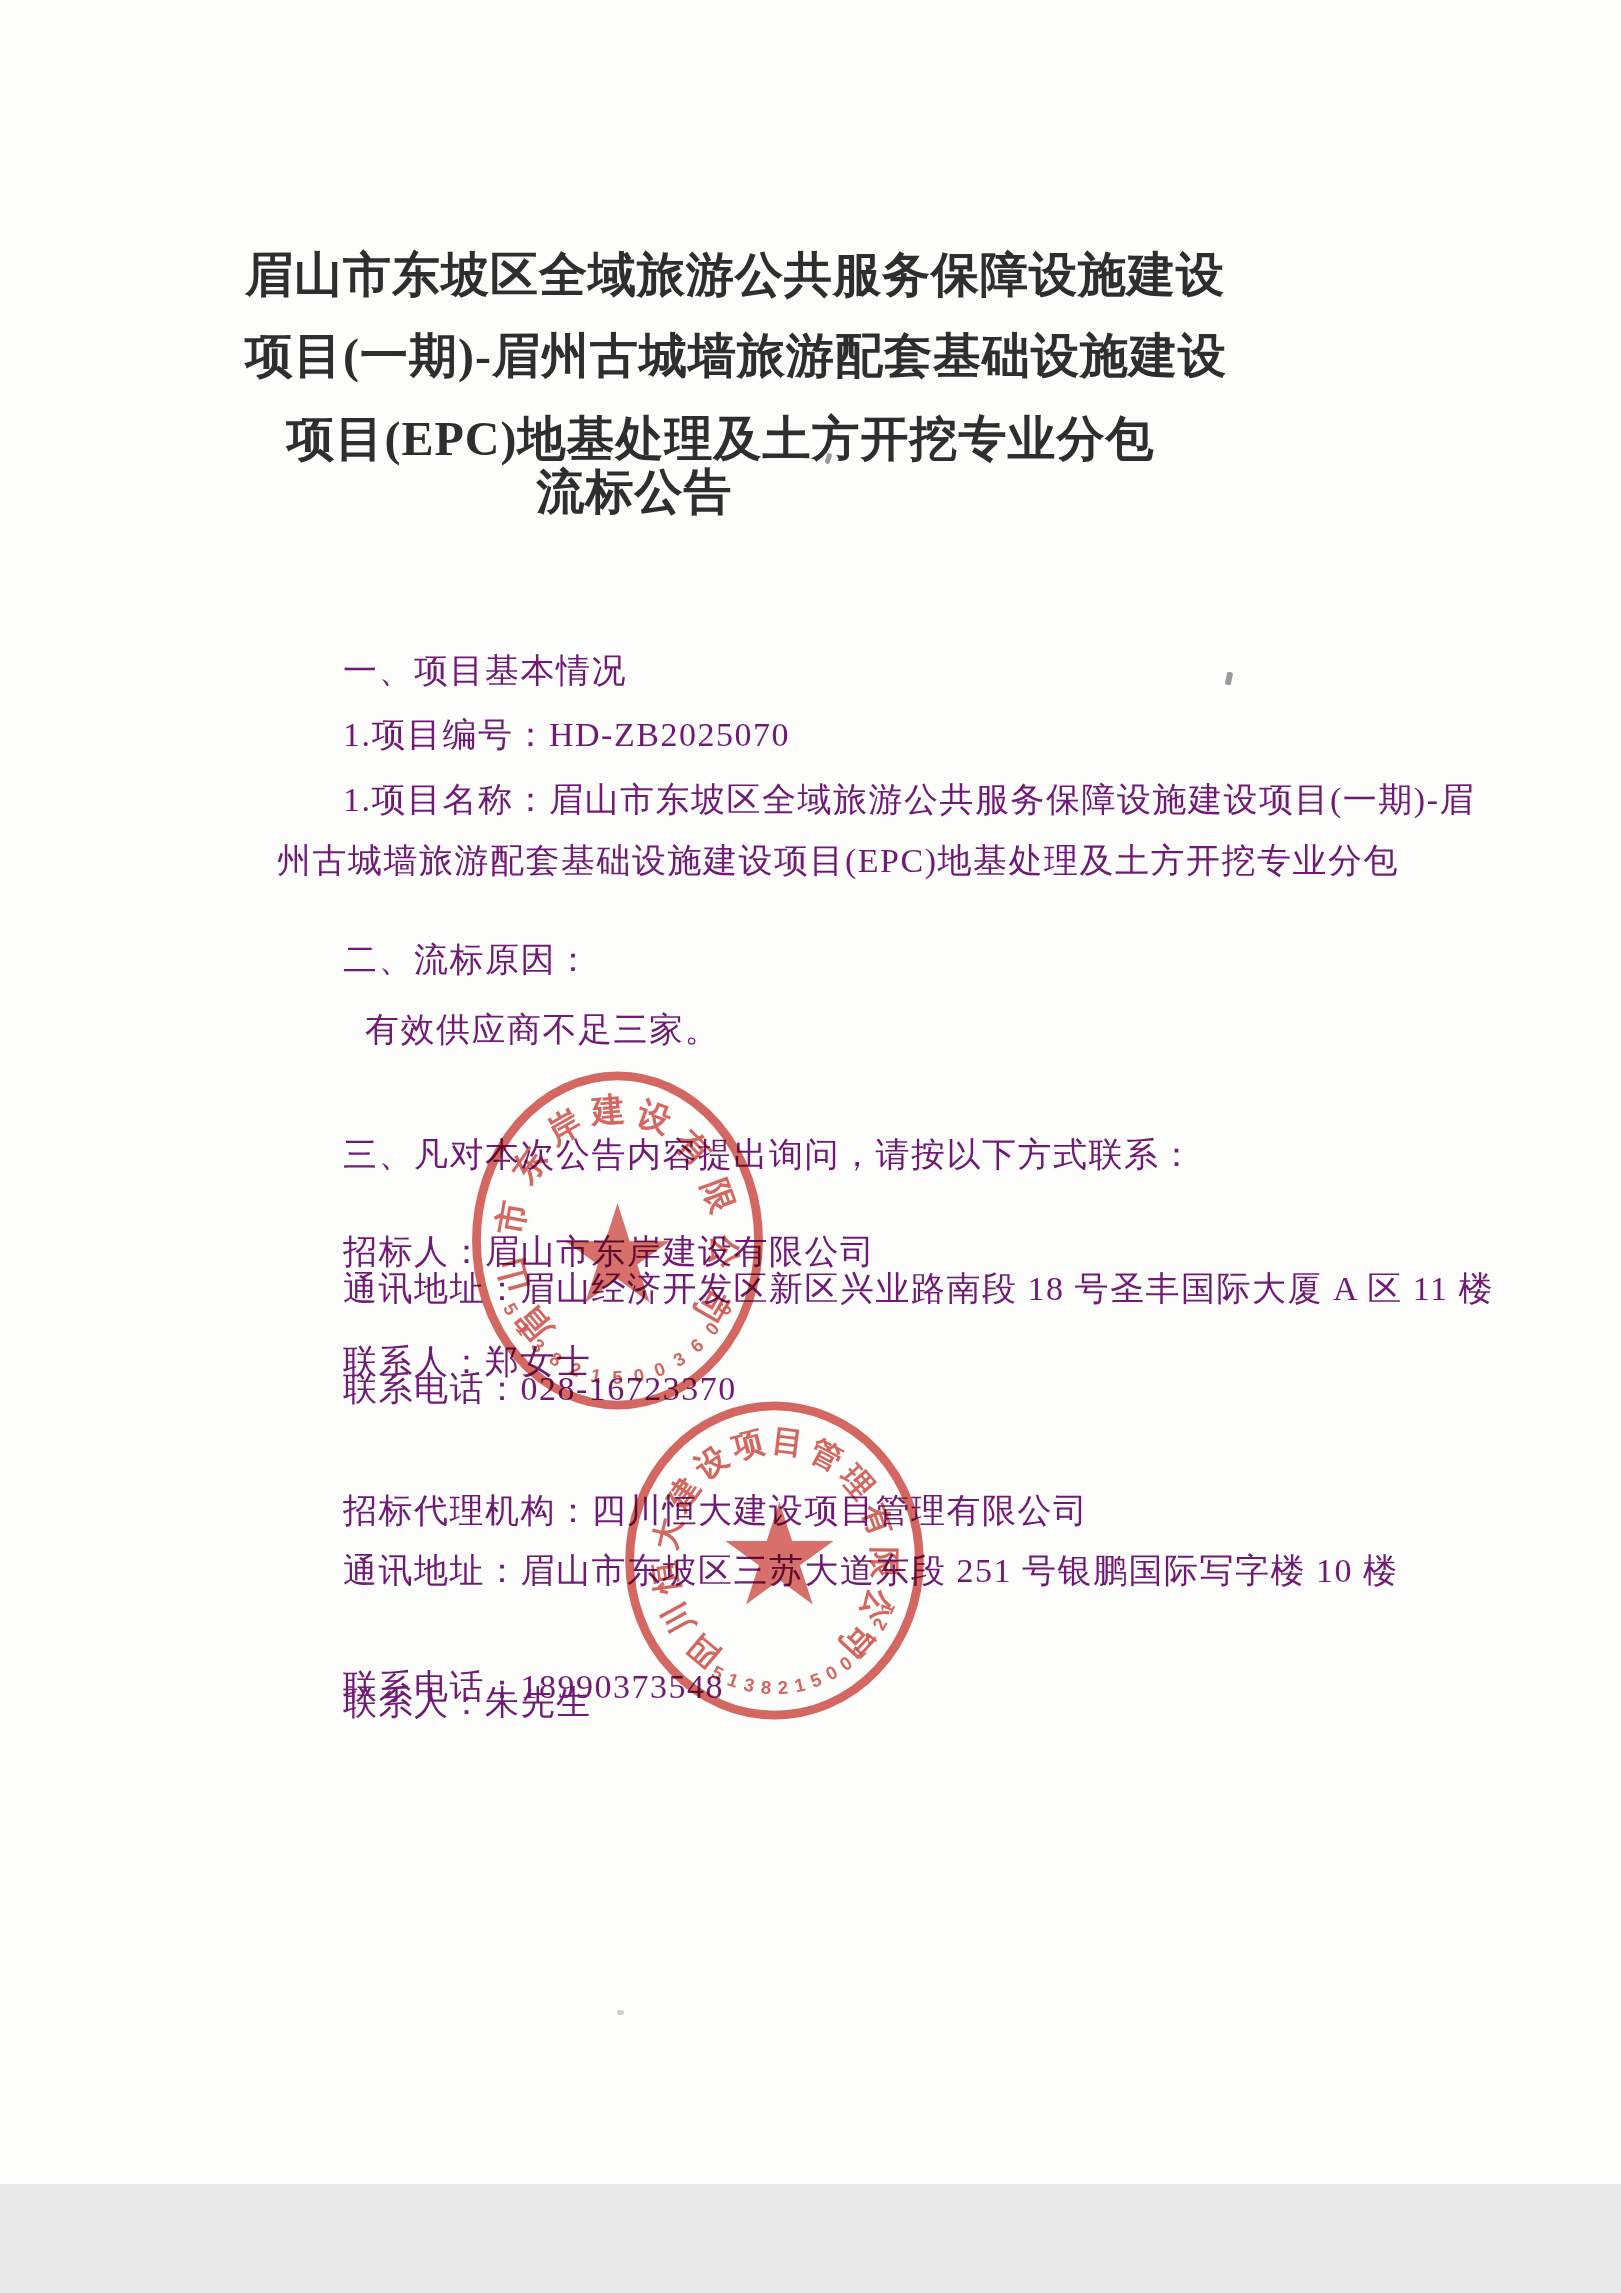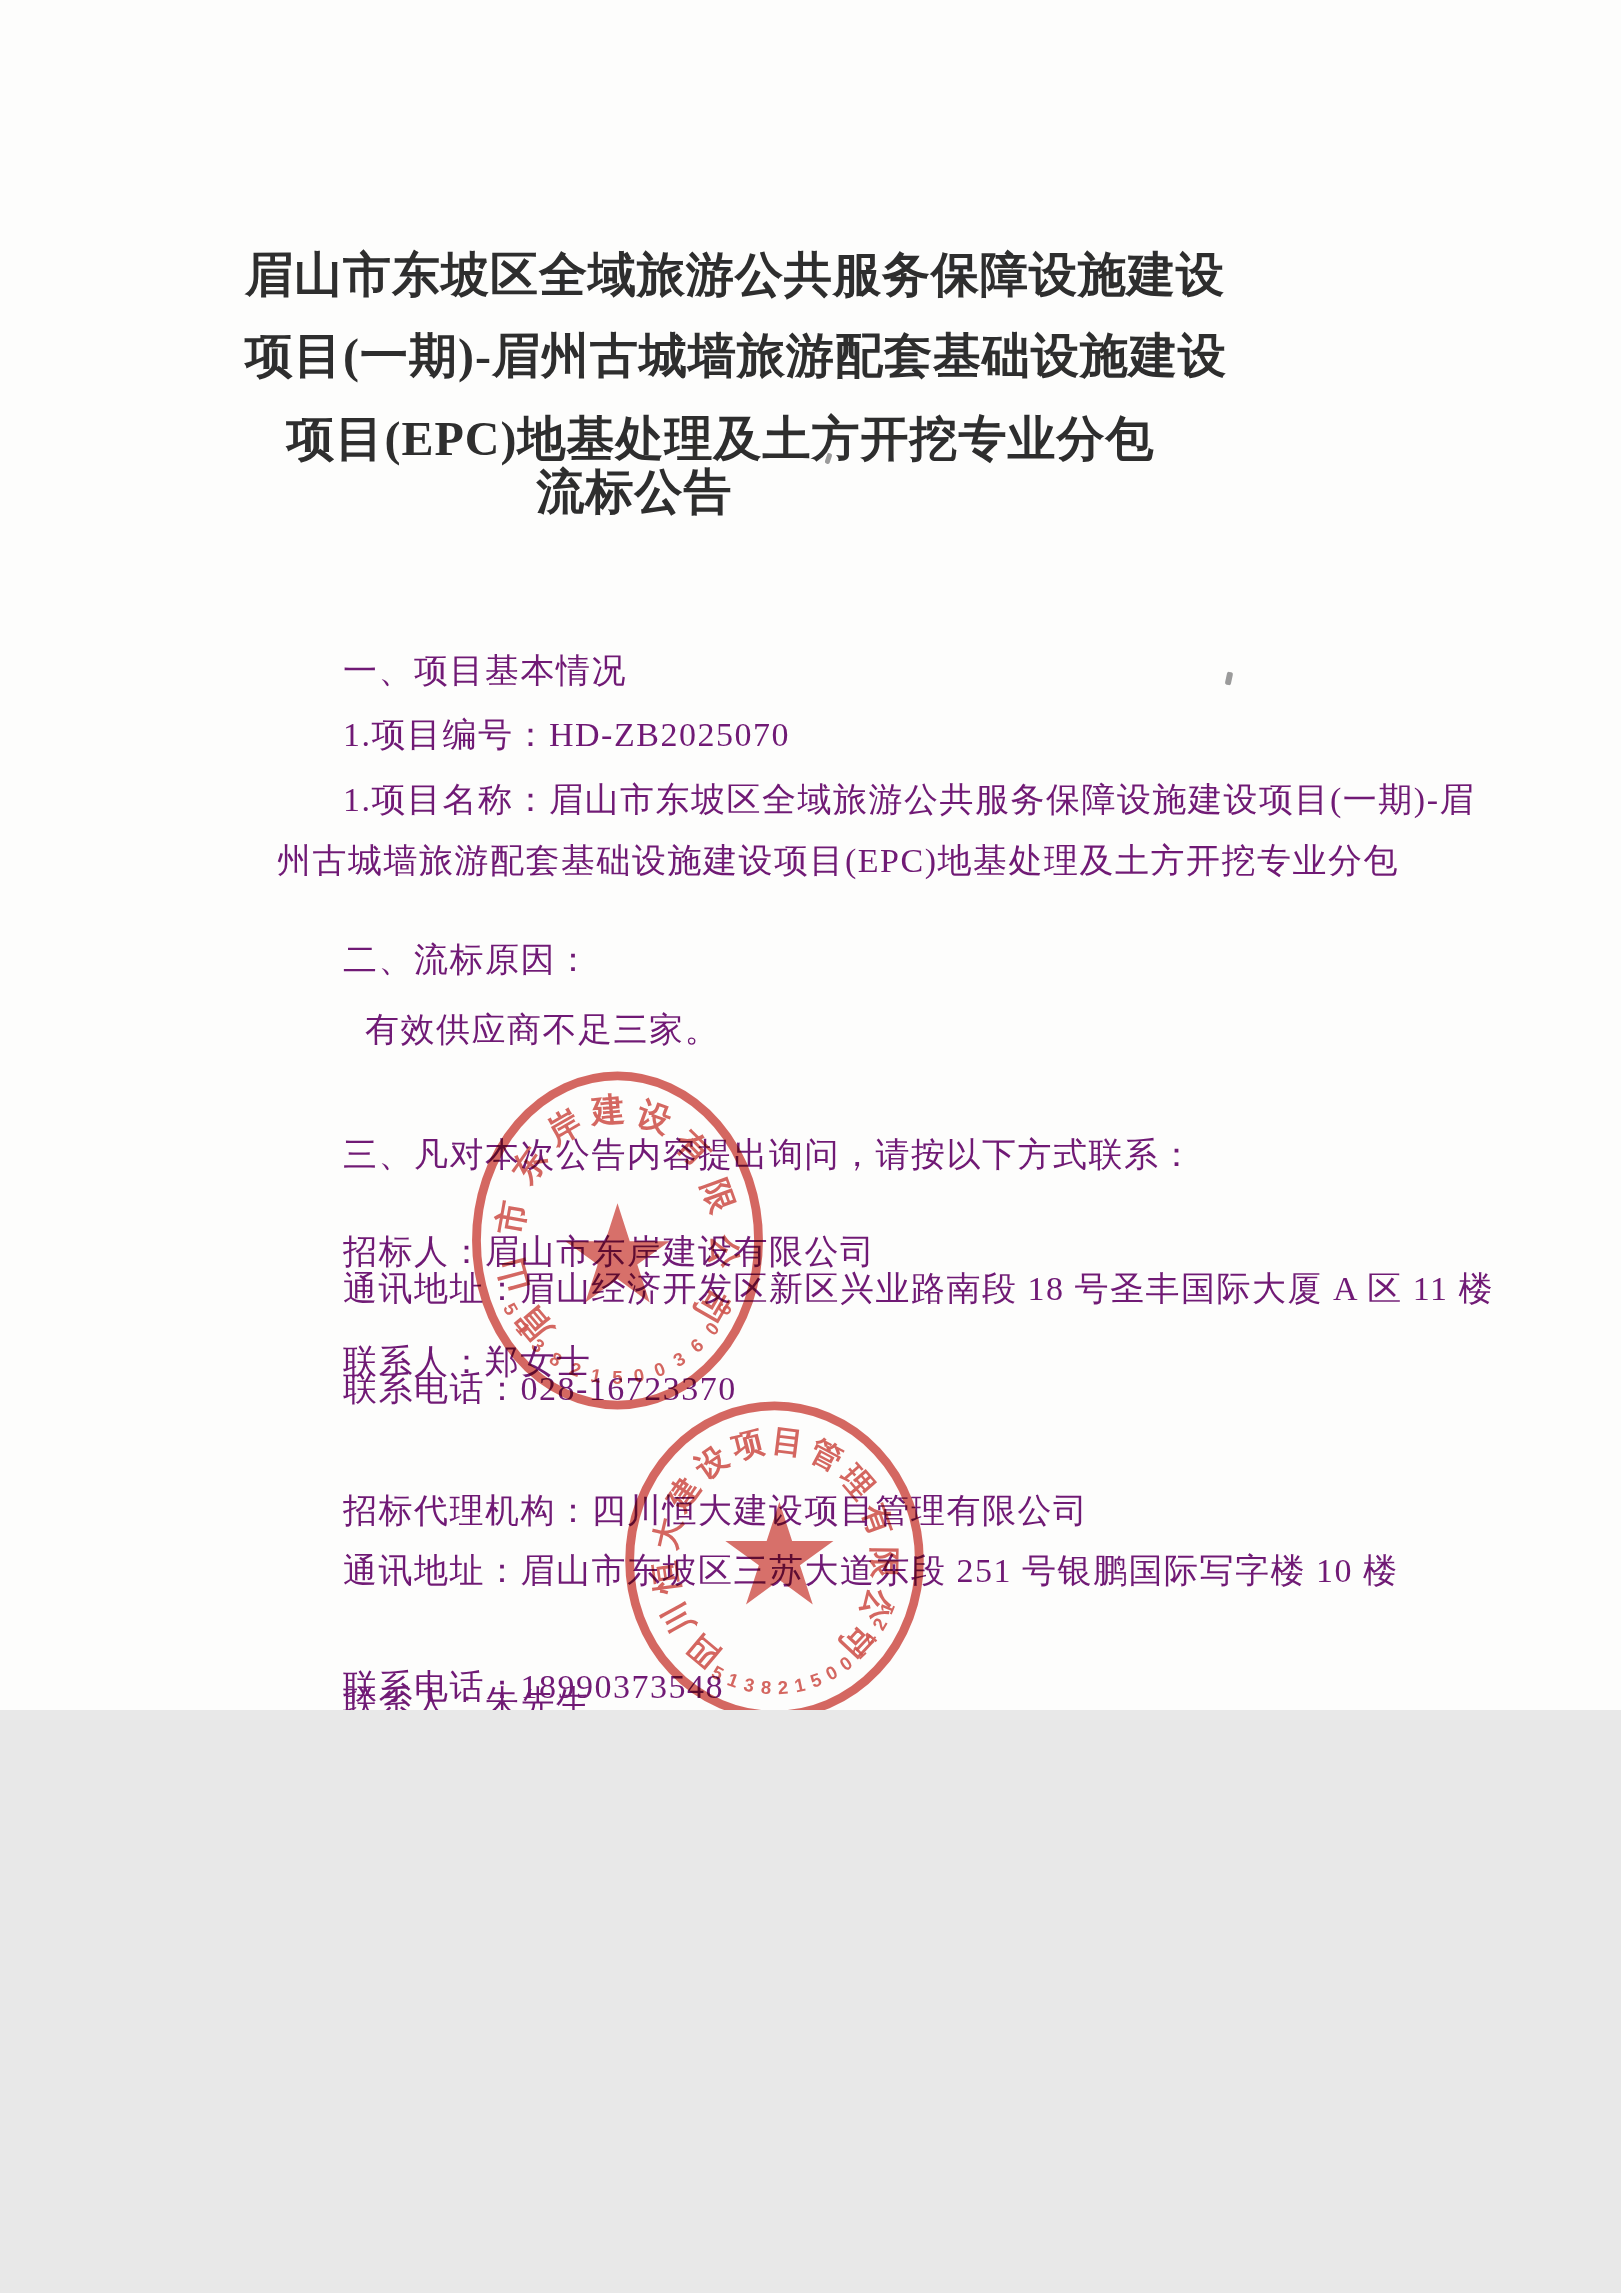--- a/index.html
+++ b/index.html
@@ -1,18 +1,18 @@
 <!DOCTYPE html>
 <html><head>
 <meta charset="utf-8">
 <style>
   html,body { margin:0; padding:0; background:#e8e8e8; }
   .page {
     position:relative;
-    width:1621px; height:1710px;
+    width:1621px; height:2184px;
     margin:0 auto;
     background:#fdfdfc;
     font-family:"Liberation Serif","DejaVu Serif",serif;
     color:#2b2b2b;
     overflow:hidden;
   }
   .title-line {
     position:absolute;
     left:245px; width:951px;
     text-align:center;

